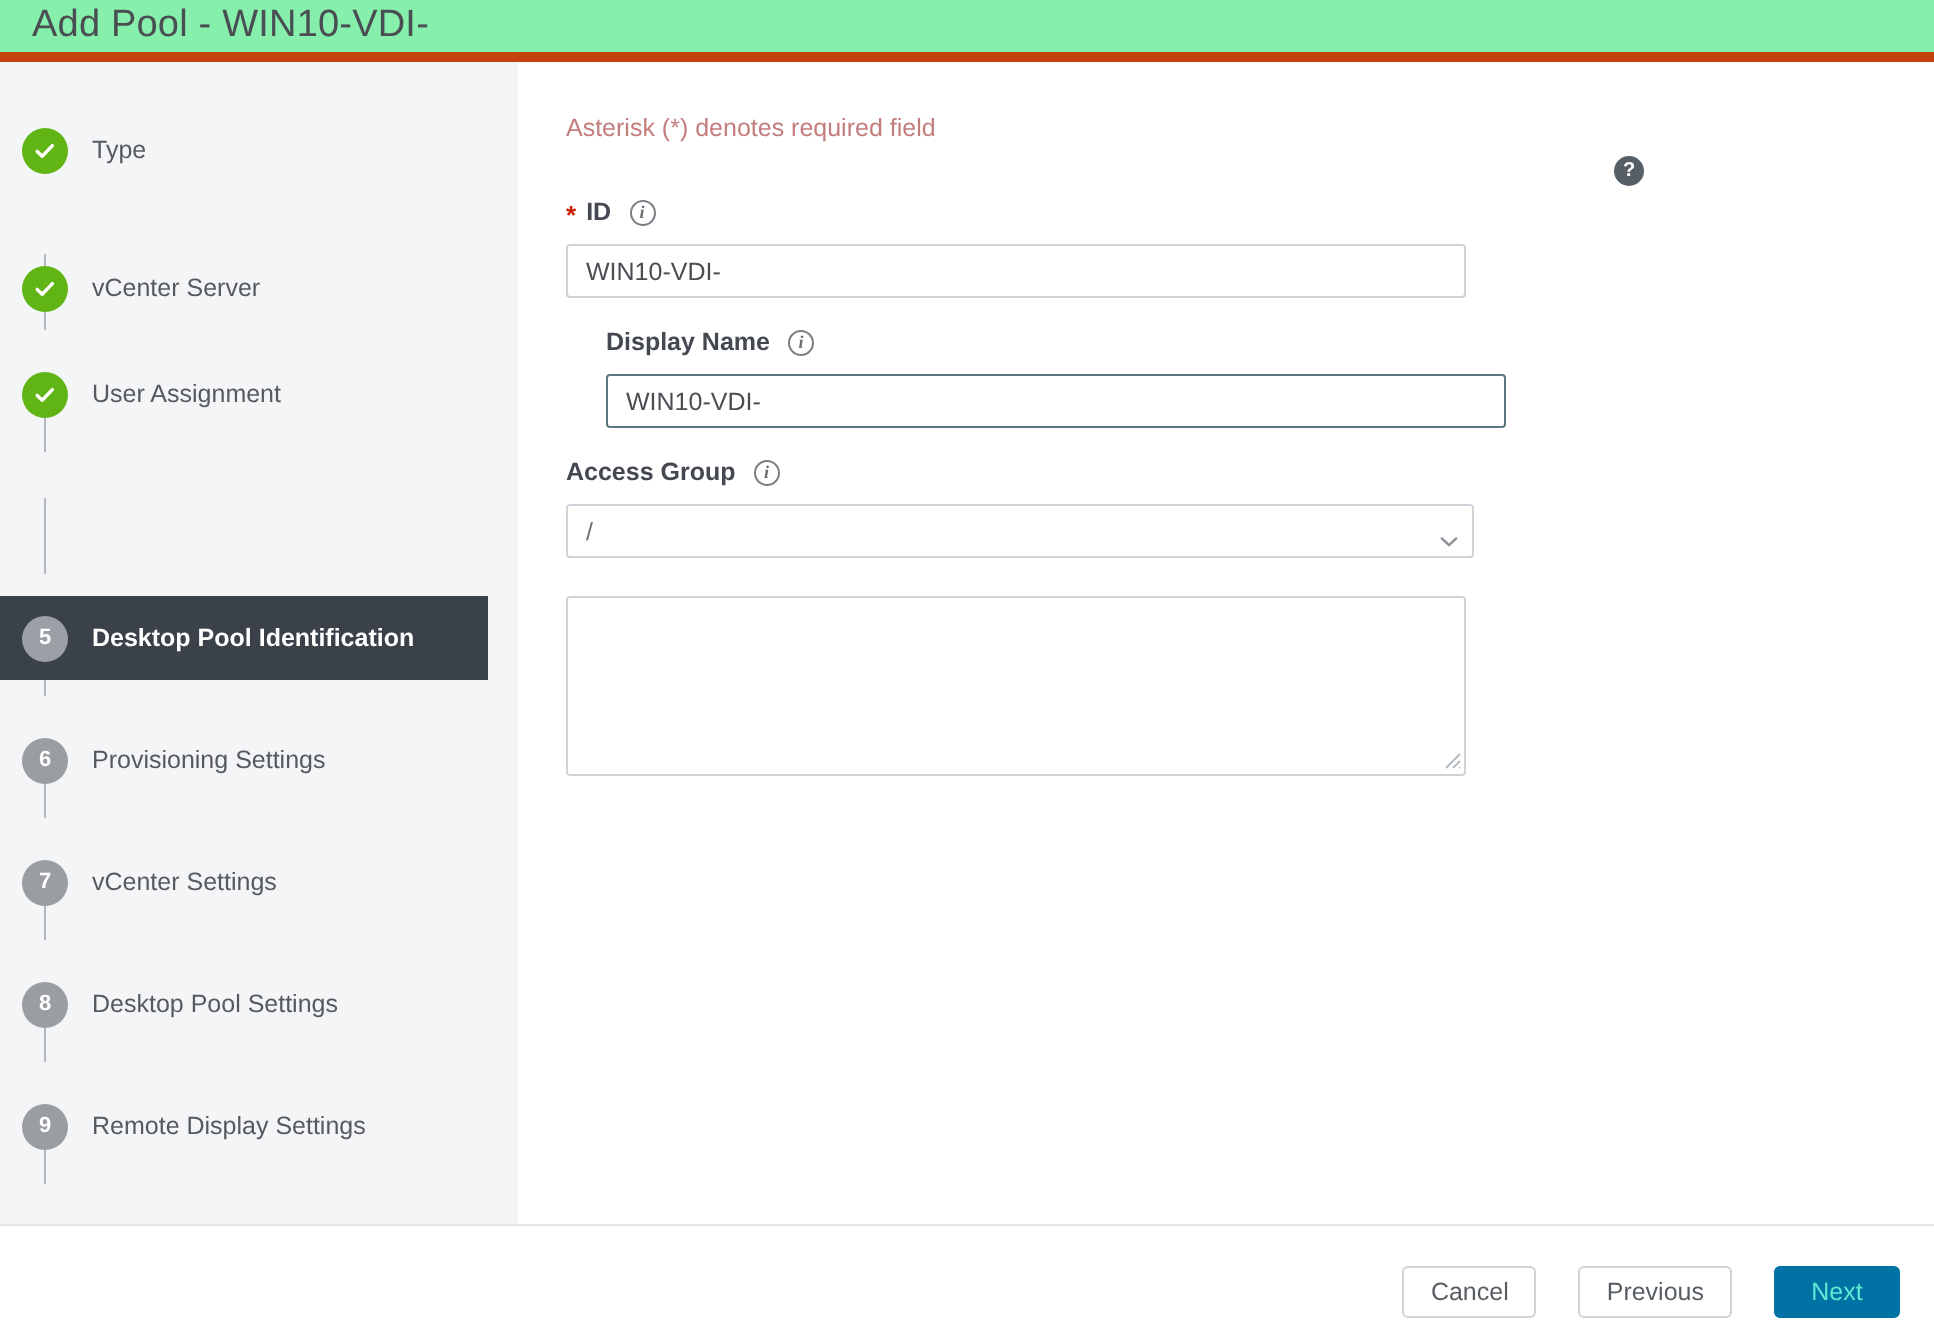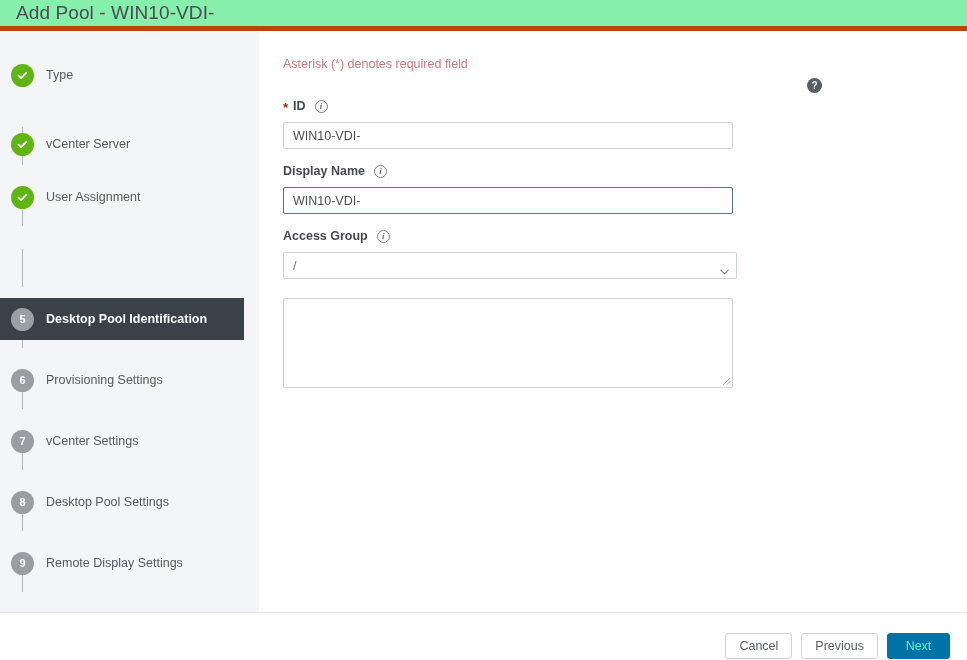--- a/index.html
+++ b/index.html
@@ -300,21 +300,21 @@
     height: 48px;
     background: #ffffff;
     border-top: 1px solid #e4e7ea;
     box-sizing: border-box;
   }
   #footer-buttons {
     position: absolute;
     right: 17px;
     top: 20px;
     display: flex;
-    gap: 9px;
+    gap: 21px;
   }
   .btn {
     height: 26px;
     min-width: 63px;
     box-sizing: border-box;
     font-family: "Liberation Sans", sans-serif;
     font-size: 12.5px;
     border-radius: 3px;
     cursor: pointer;
     display: flex;
@@ -433,21 +433,21 @@
 
     <div class="form-field" style="top:66px;">
       <div class="field-label">
         <span class="req-star">*</span>
         <span>ID</span>
         <span class="info-icon">i</span>
       </div>
       <input class="text-input" type="text" style="margin-top: 7px;" value="WIN10-VDI-">
     </div>
 
-    <div class="form-field" style="top:131px;">
+    <div class="form-field" style="top:131px;margin-left:20px;">
       <div class="field-label">
         <span>Display Name</span>
         <span class="info-icon">i</span>
       </div>
       <input class="text-input focused" type="text" style="margin-top: 7px;" value="WIN10-VDI-">
     </div>
 
     <div class="form-field" style="top:196px;">
       <div class="field-label">
         <span>Access Group</span>

